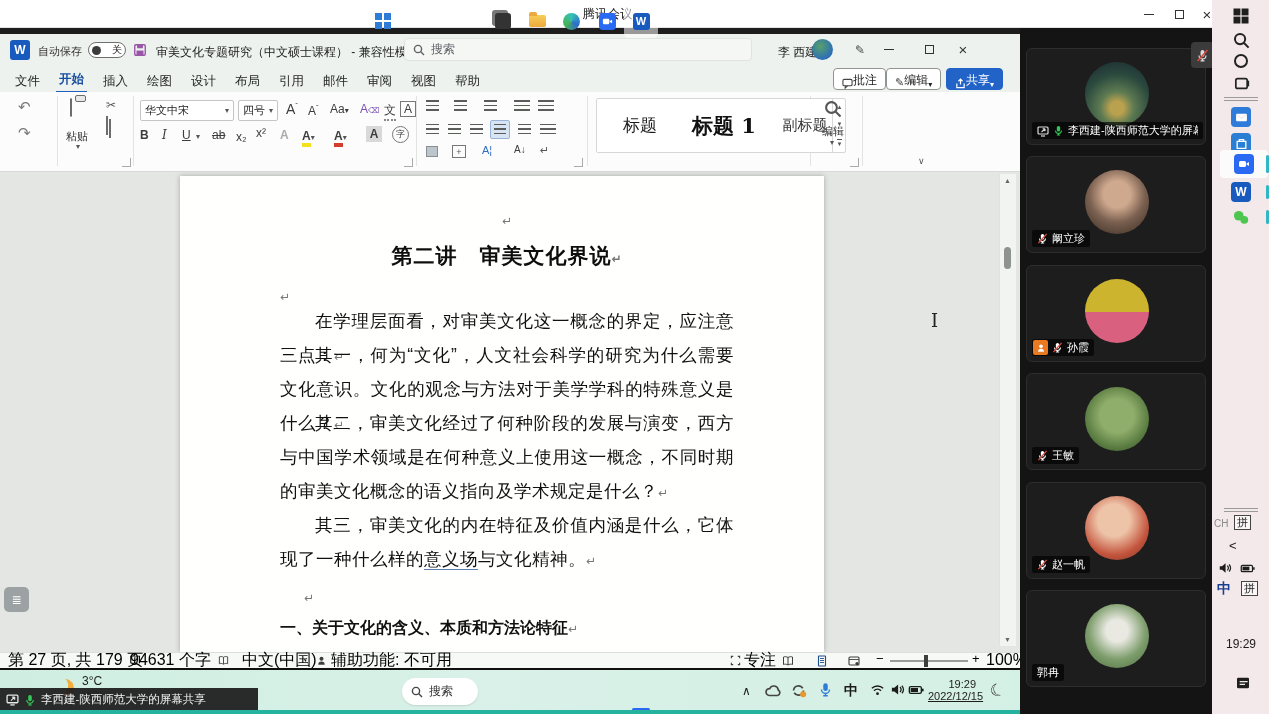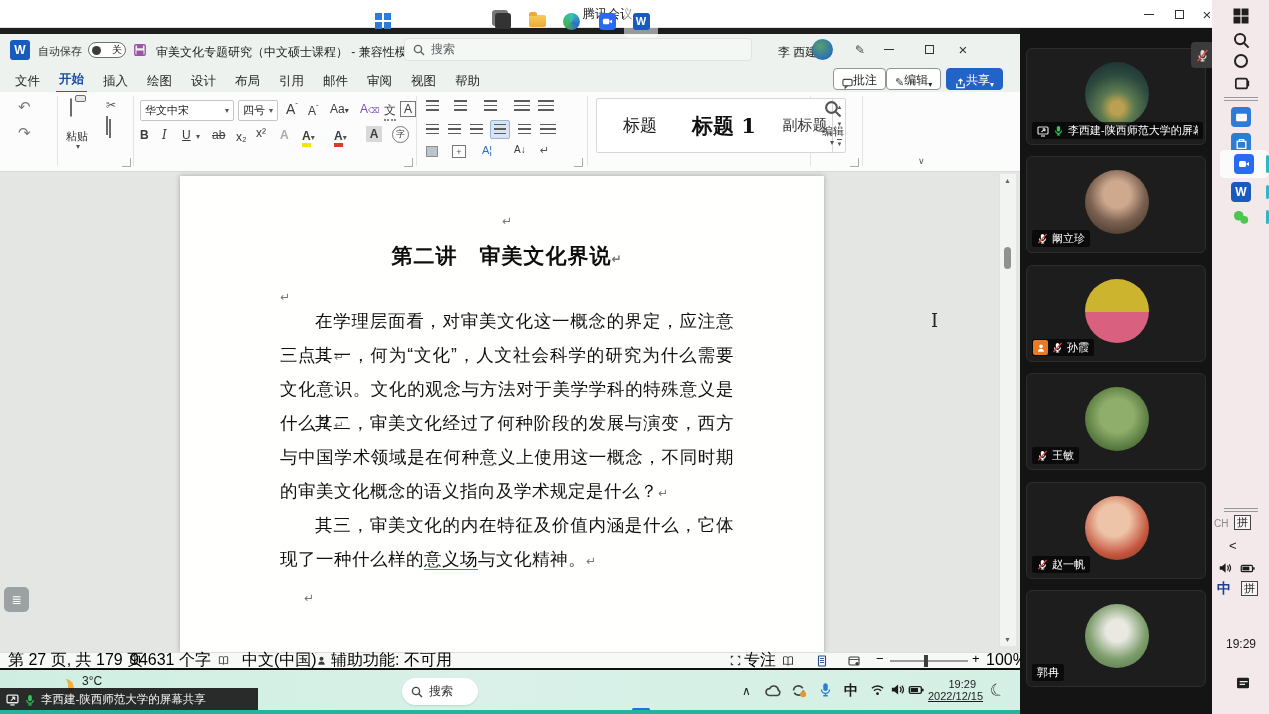--- a/index.html
+++ b/index.html
@@ -347,20 +347,21 @@
     <span class="abs mark" style="left:322px;top:38px;">↵</span>
     <div class="abs serif" style="left:100px;top:66px;width:454px;text-align:center;font-size:21px;font-weight:bold;color:#0e0e0e;letter-spacing:1px;">
       <span>第二讲　审美文化界说</span><span class="mark">↵</span>
     </div>
     <span class="abs mark" style="left:100px;top:114px;">↵</span>
     <div class="para serif" style="top:128px;text-indent:2em;"><span>在学理层面看，对审美文化这一概念的界定，应注意三点：</span><span class="mark">↵</span></div>
     <div class="para serif" style="top:162px;text-indent:2em;"><span>其一，何为“文化”，人文社会科学的研究为什么需要文化意识。文化的观念与方法对于美学学科的特殊意义是什么？</span><span class="mark">↵</span></div>
     <div class="para serif" style="top:332px;text-indent:2em;"><span>其三，审美文化的内在特征及价值内涵是什么，它体现了一种什么样的</span><span style="border-bottom:1.5px solid #5b7fae;">意义场</span><span>与文化精神。</span><span class="mark">↵</span></div>
     <div class="para serif" style="top:230px;text-indent:2em;"><span>其二，审美文化经过了何种阶段的发展与演变，西方与中国学术领域是在何种意义上使用这一概念，不同时期的审美文化概念的语义指向及学术规定是什么？</span><span class="mark">↵</span></div>
     <span class="abs mark" style="left:124px;top:415px;">↵</span>
+    <div class="abs" style="left:100px;top:442px;width:454px;font-size:16px;font-weight:bold;color:#111;"><span>一、关于文化的含义、本质和方法论特征</span><span class="mark" style="font-weight:normal;">↵</span></div>
   </div>
   <div class="abs serif" style="left:931px;top:310px;font-size:18px;color:#222;">I</div>
 
   <div class="abs scroll"></div>
   <div class="abs" style="left:1004px;top:177px;font-size:7px;color:#666;">▲</div>
   <div class="abs" style="left:1004px;top:247px;width:7px;height:22px;background:#8f938f;border-radius:4px;"></div>
   <div class="abs" style="left:1004px;top:636px;font-size:7px;color:#666;">▼</div>
 
   <div class="abs statusbar"></div>
   <div class="sb abs" style="left:8px;top:653px;">第 27 页, 共 179 页</div>

